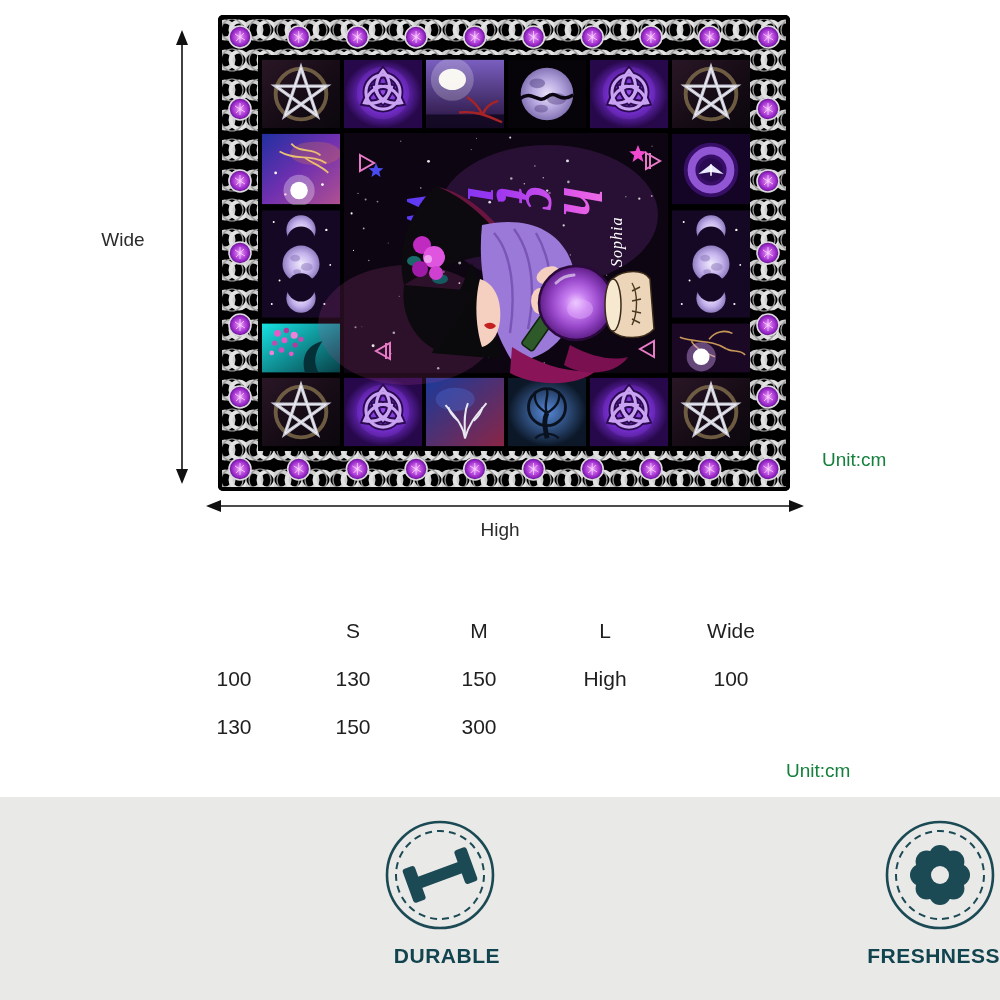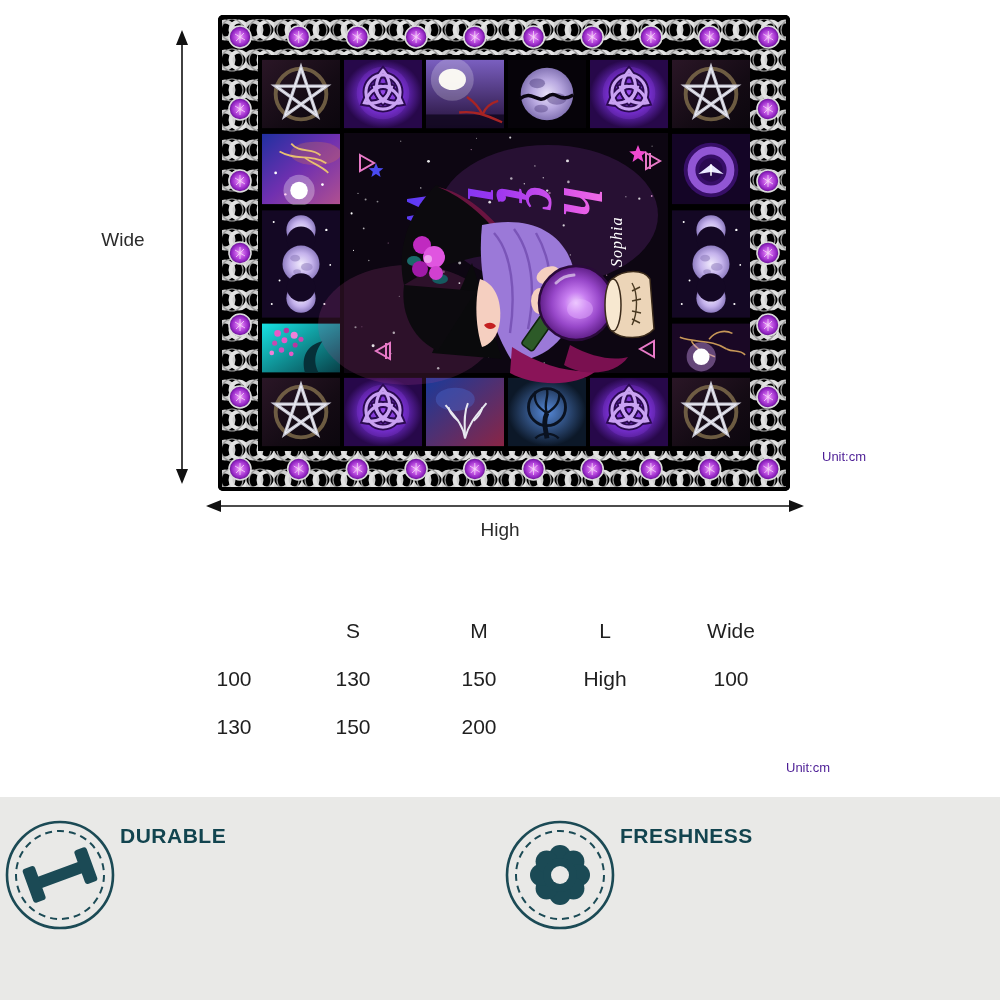--- a/index.html
+++ b/index.html
@@ -7,29 +7,29 @@
     width:1000px;height:1000px;position:relative;background:#ffffff;
     font-family:"Liberation Sans", sans-serif;color:#1c1c1c;overflow:hidden;
   }
   .abs{position:absolute;}
   
   .blanket{left:218px;top:15px;width:572px;height:476px;border-radius:5px;overflow:hidden;background:#000;}
   
   .measure-label{font-size:19px;color:#2b2b2b;text-align:center;}
   #wide-label{left:78px;top:229px;width:90px;}
   #high-label{left:440px;top:519px;width:120px;}
-  .unit-label{font-size:13px;color:#4c1d95;}
+  .unit-label{font-size:19px;color:#15803d;}
   #unit-top{left:822px;top:449px;}
   #unit-table{left:786px;top:760px;}
   
   .size-table{left:178px;top:607px;display:grid;grid-template-columns:112px 126px 126px 126px 126px;grid-auto-rows:48px;}
   .size-table .cell{display:flex;align-items:center;justify-content:center;font-size:21px;color:#1f1f1f;}
   
   .feature-bar{left:0;top:797px;width:1000px;height:203px;background:#e9e9e7;display:flex;}
-  .feature{flex:1;display:flex;flex-direction:row;align-items:flex-start;padding-top:18px;}
+  .feature{flex:1;display:flex;flex-direction:column;align-items:flex-end;padding-top:18px;}
   .feature .label{margin-top:9px;font-size:21px;font-weight:bold;letter-spacing:.5px;color:#12444f;}
 </style>
 </head>
 <body>
 
 <div class="abs blanket">
 <svg width="572" height="476" viewBox="0 0 572 476" xmlns="http://www.w3.org/2000/svg">
   <defs>
     <pattern id="knot" width="28" height="30" patternUnits="userSpaceOnUse">
       <rect width="28" height="30" fill="#000"></rect>
@@ -567,21 +567,21 @@
 
   <div class="cell">Wide</div>
   <div class="cell">100</div>
   <div class="cell">130</div>
   <div class="cell">150</div>
 
   <div class="cell">High</div>
   <div class="cell">100</div>
   <div class="cell">130</div>
   <div class="cell">150</div>
-  <div class="cell">200</div>
+  <div class="cell">300</div>
 </div>
 
 <div class="abs unit-label" id="unit-table">Unit:cm</div>
 
 <div class="abs feature-bar">
 
   <div class="feature">
     <svg width="120" height="120">
       <circle cx="60" cy="60" r="53" fill="none" stroke="#1b4a55" stroke-width="2.6"></circle>
       <circle cx="60" cy="60" r="44" fill="none" stroke="#1b4a55" stroke-width="2" stroke-dasharray="7 5"></circle>

